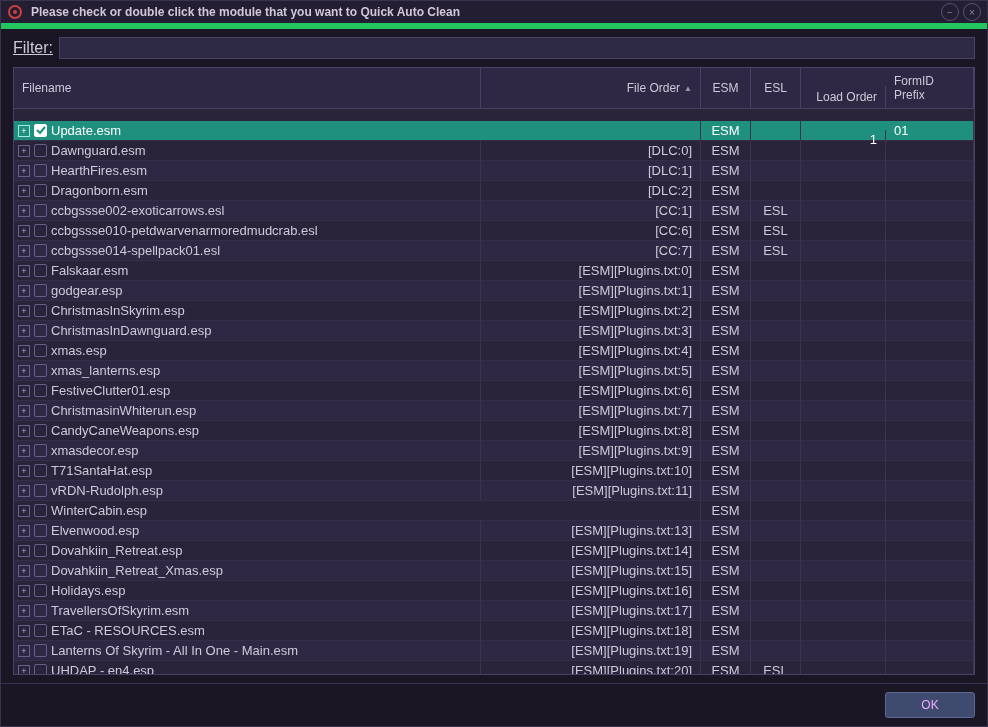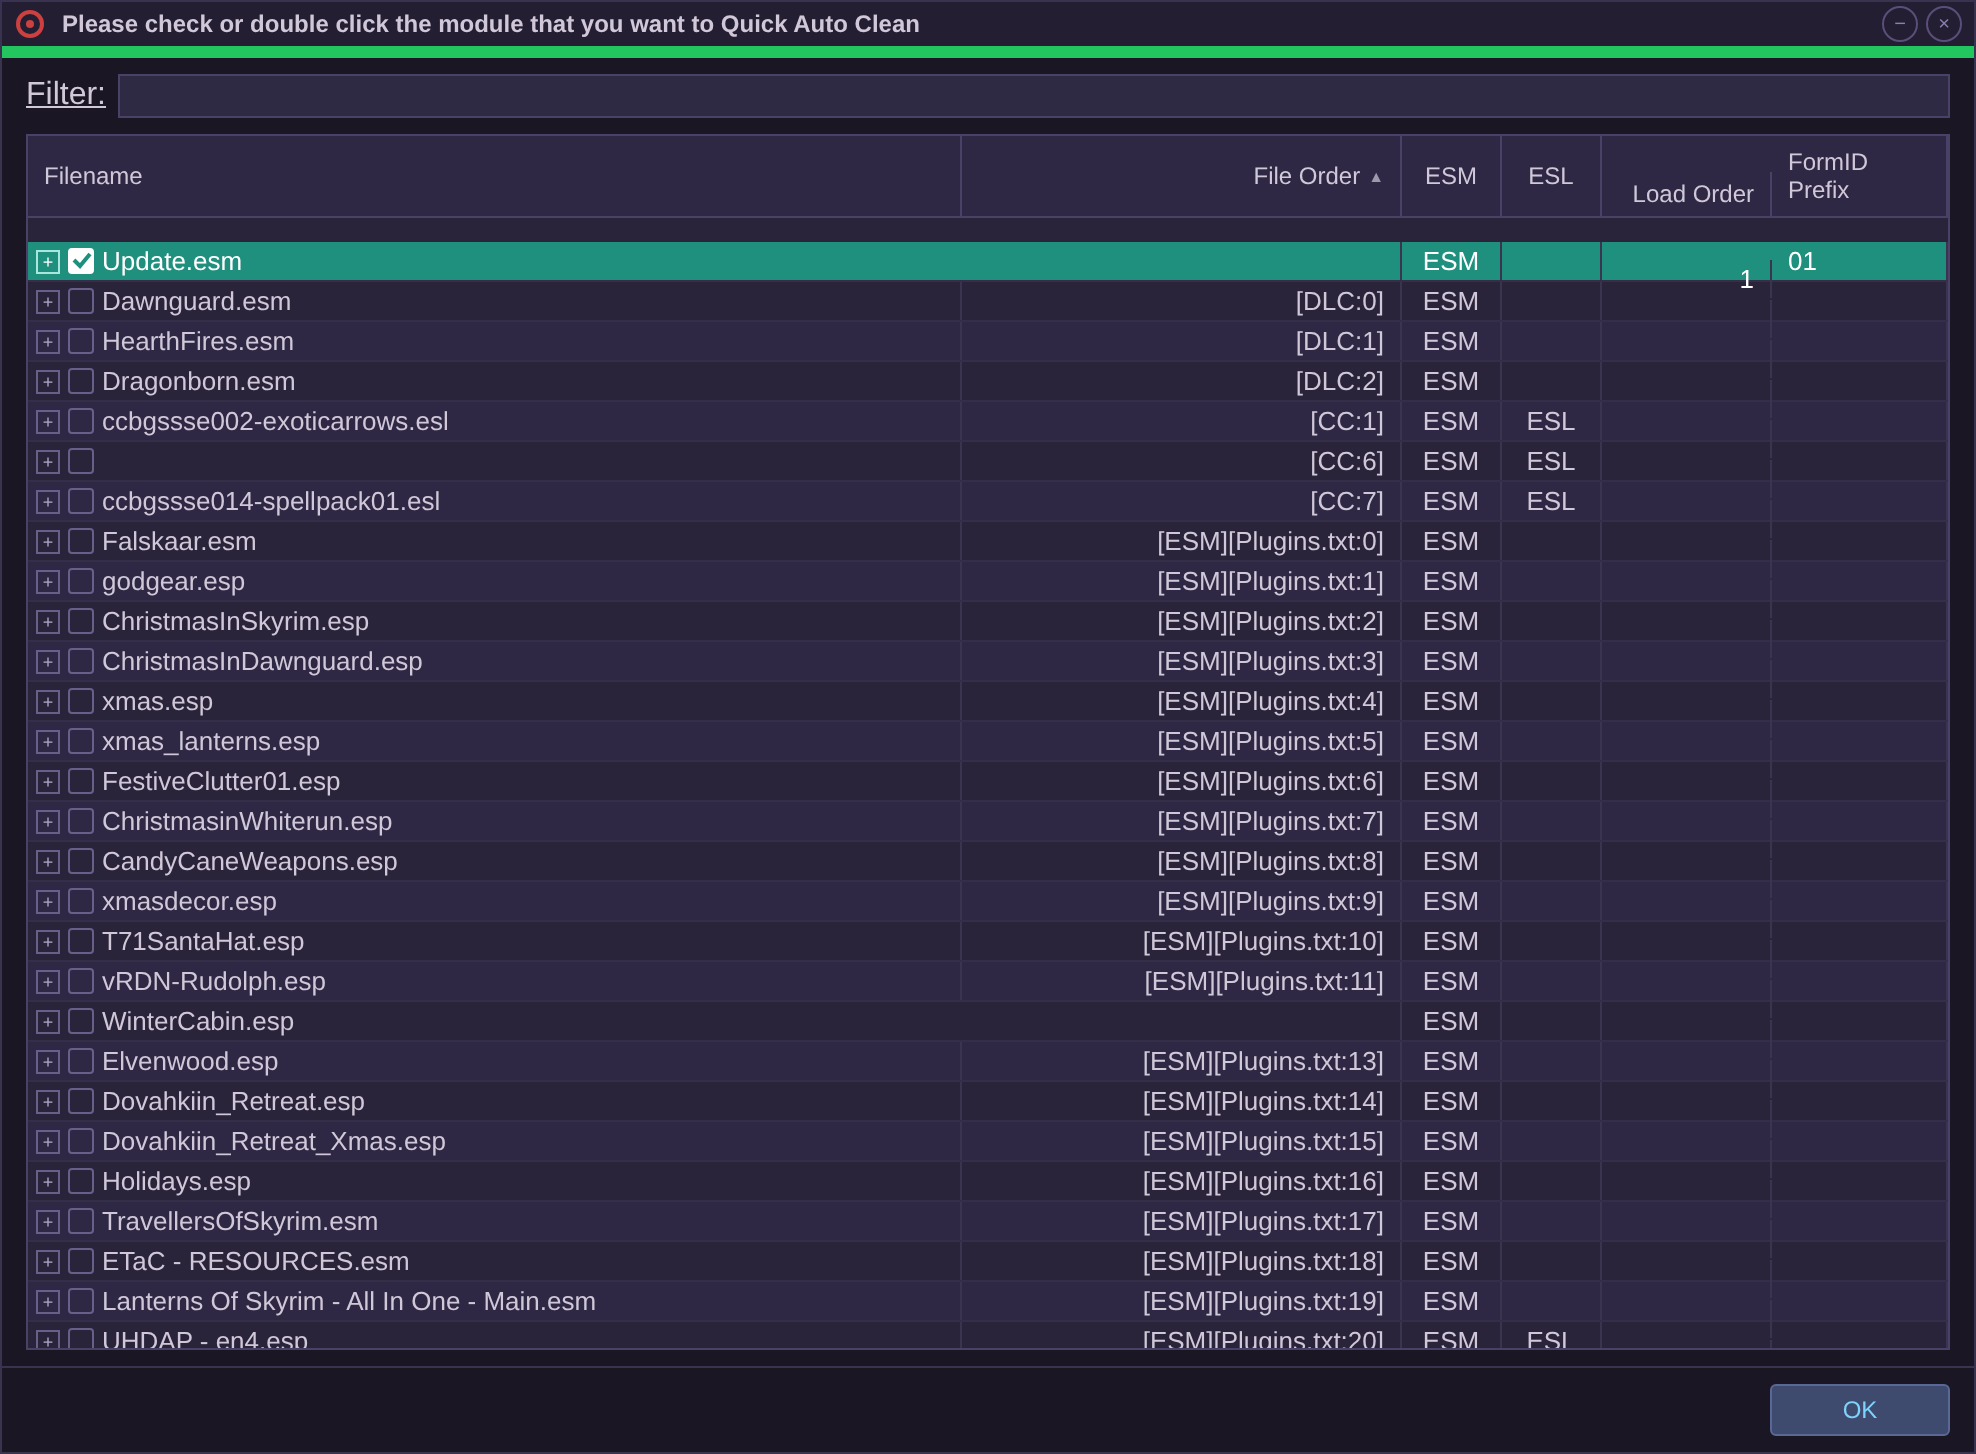--- a/index.html
+++ b/index.html
@@ -137,21 +137,21 @@
   display: flex;
   justify-content: flex-end;
   border-top: 1px solid #3a3350;
 }
 .ok-btn {
   min-width: 90px;
   height: 26px;
   background: #3e4a6e;
   border: 1px solid #5a6895;
   border-radius: 3px;
-  color: #7dd3fc;
+  color: #f0abfc;
   cursor: pointer;
   font-size: 12px;
 }
 </style>
 </head>
 <body>
 
 <div class="titlebar">
   <span class="app-icon">
     <svg width="14" height="14" viewBox="0 0 14 14">
@@ -241,20 +241,21 @@
         <div class="td col-order">[CC:1]</div>
         <div class="td col-esm">ESM</div>
         <div class="td col-esl">ESL</div>
         <div class="td col-load"></div>
         <div class="td col-formid"></div>
       </div>
       <div class="row">
         <div class="file-cell col-file">
           <div class="expander">+</div>
           <div class="checkbox"></div>
+          <span class="filename">ccbgssse010-petdwarvenarmoredmudcrab.esl</span>
         </div>
         <div class="td col-order">[CC:6]</div>
         <div class="td col-esm">ESM</div>
         <div class="td col-esl">ESL</div>
         <div class="td col-load"></div>
         <div class="td col-formid"></div>
       </div>
       <div class="row">
         <div class="file-cell col-file">
           <div class="expander">+</div>

